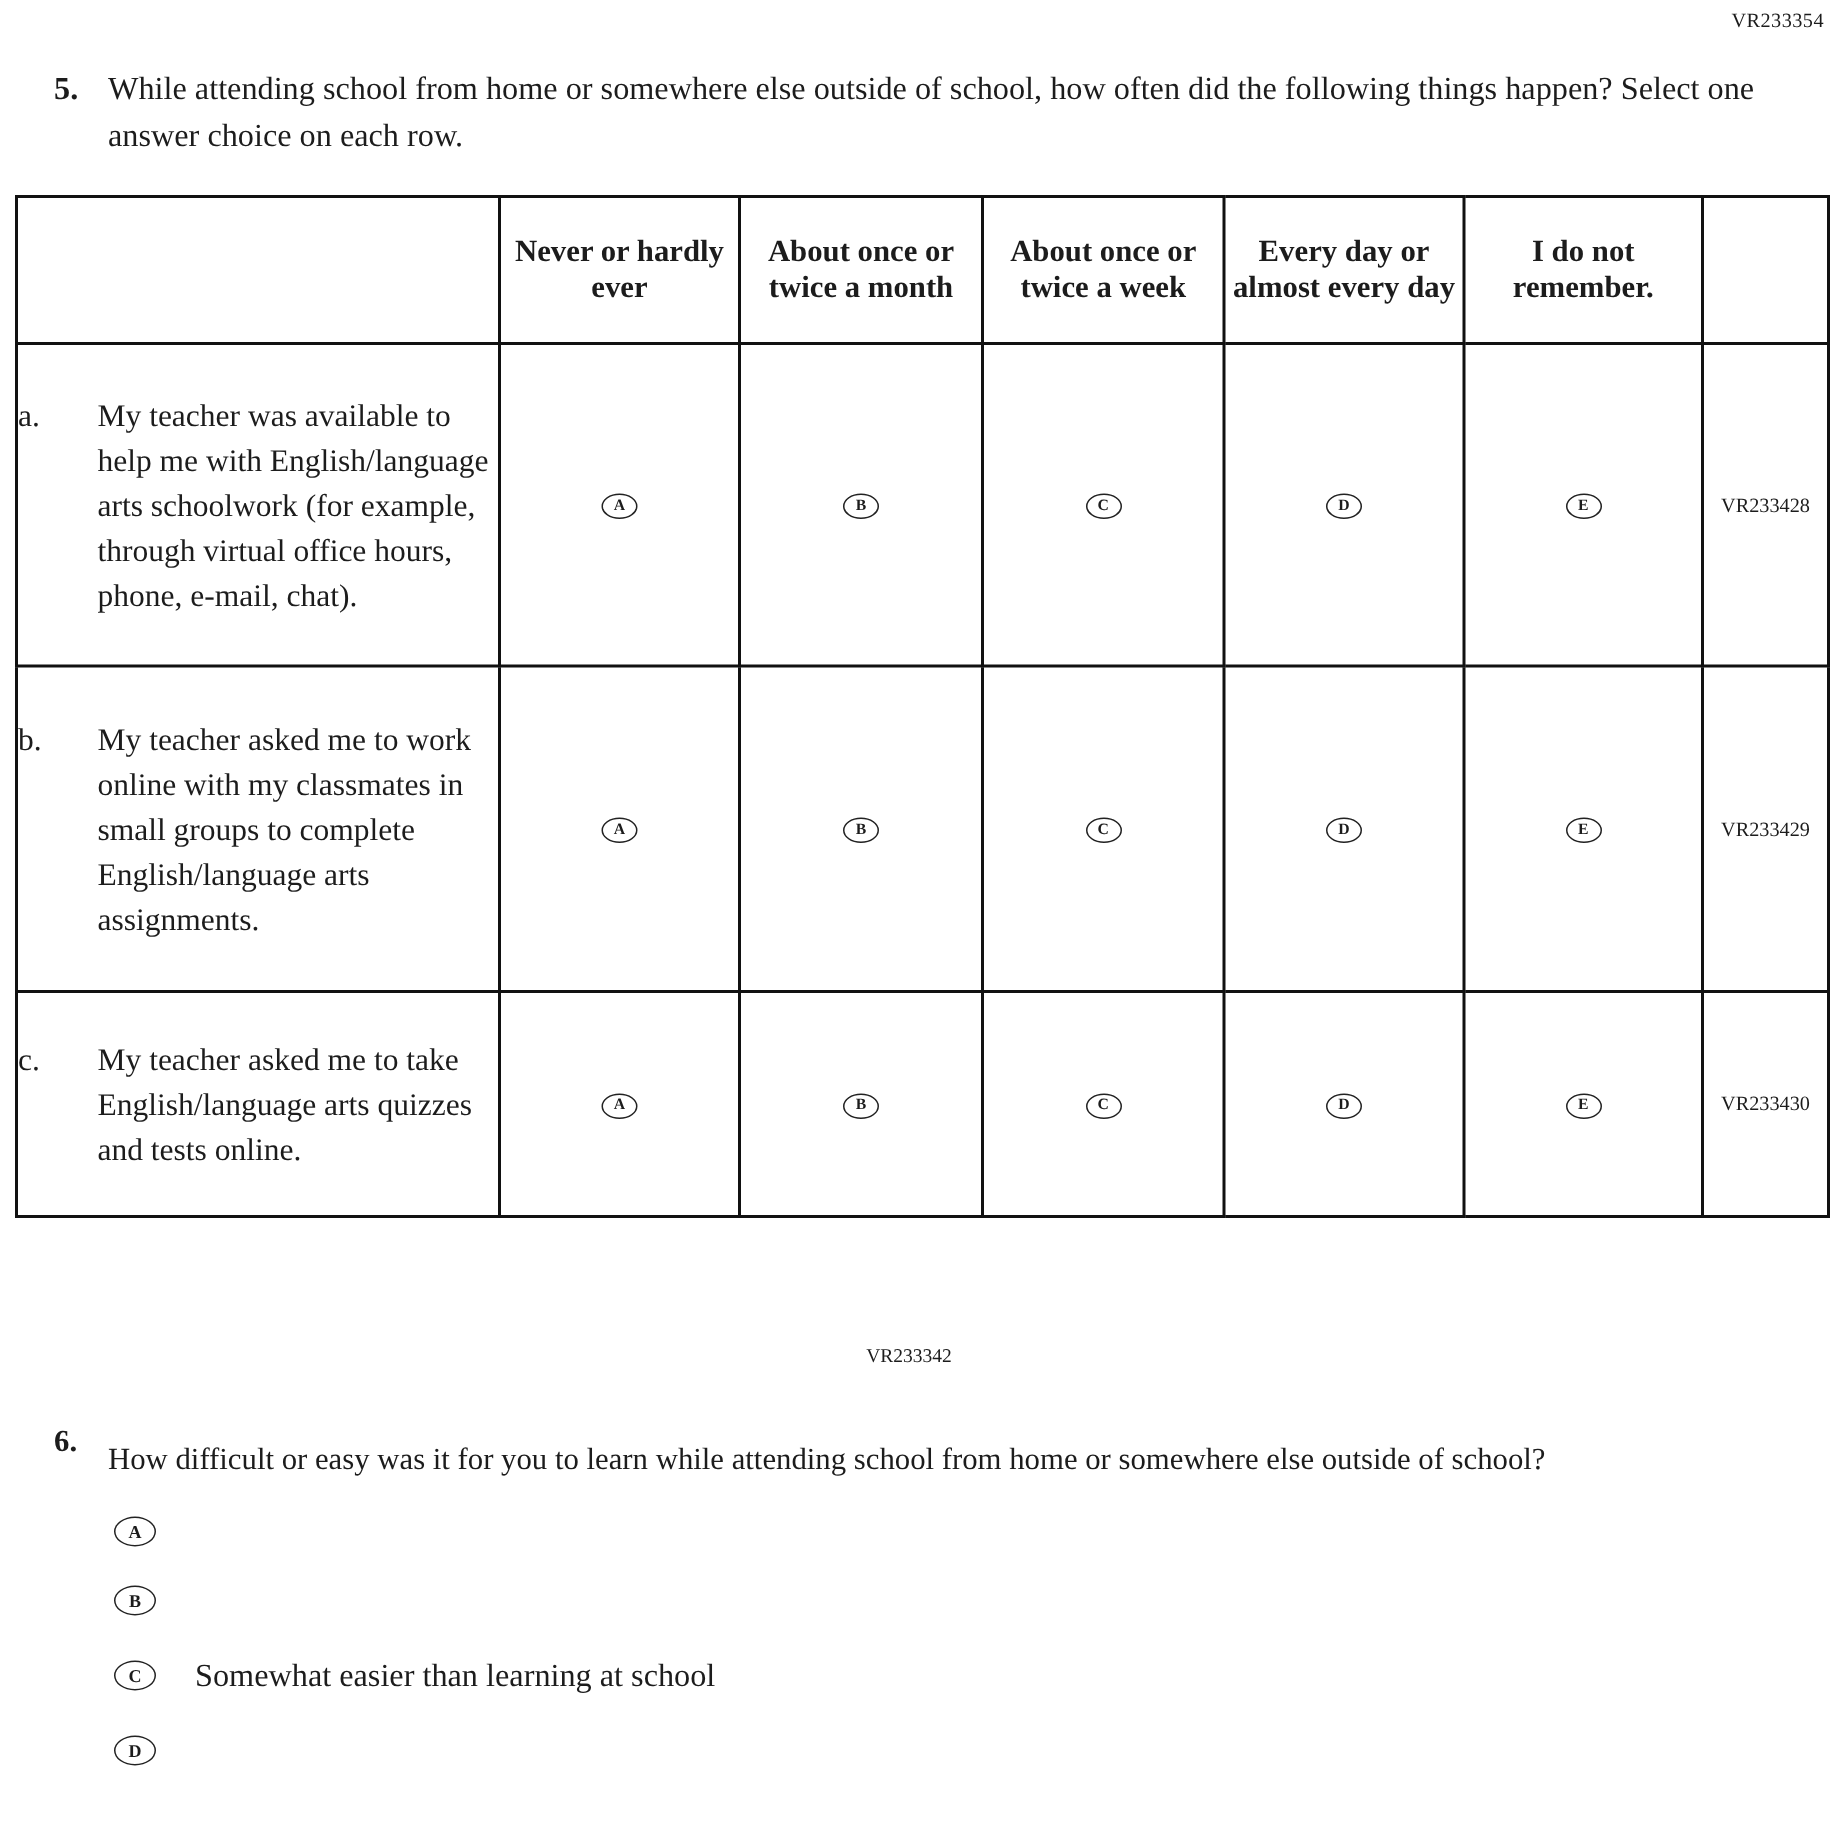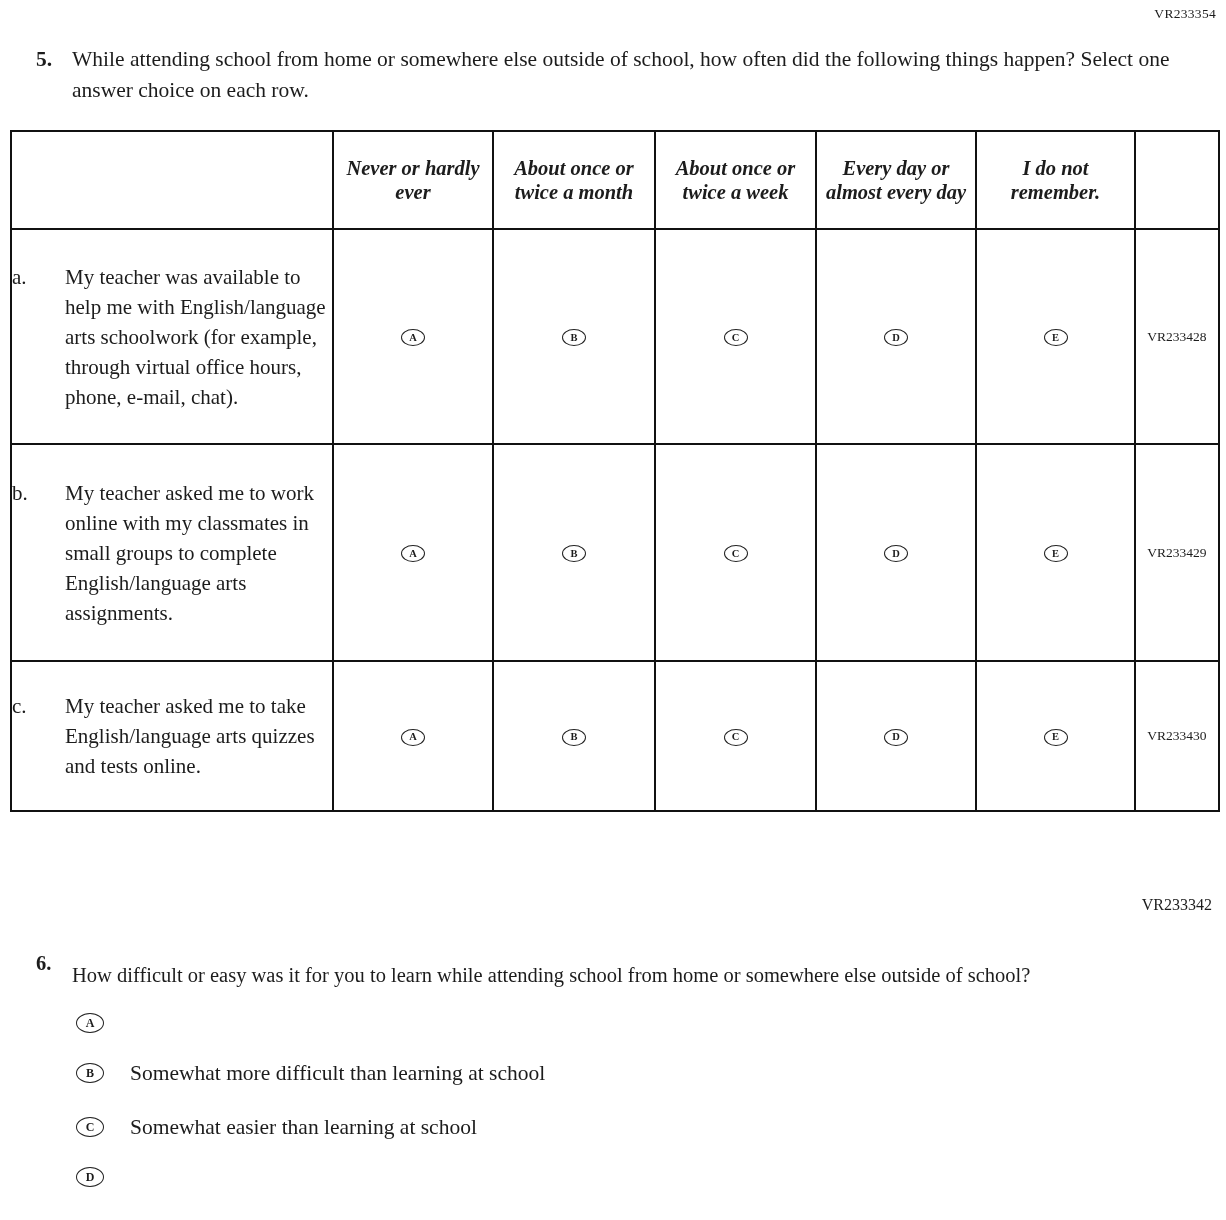--- a/index.html
+++ b/index.html
@@ -55,21 +55,20 @@
     padding: 0;
   }
   th.col-head {
     font-size: 20.5px;
     font-weight: bold;
     line-height: 24px;
     text-align: center;
     height: 96px;
     padding: 4px 12px;
     border-bottom: 6px double #111;
-    font-style: italic;
   }
   th.corner-cell {
     border-bottom: 6px double #111;
   }
   td.vr-cell, th.vr-head {
     border-left: 6px double #111;
     text-align: center;
     font-size: 13.5px;
     padding: 0 2px;
   }
@@ -116,23 +115,23 @@
     cursor: pointer;
     box-sizing: border-box;
   }
   .bubble.big {
     width: 28px;
     height: 20px;
     font-size: 12px;
   }
 
   .mid-code {
-    text-align: right;
+    text-align: center;
     margin: 84px 14px 0 0;
-    font-size: 16px;
+    font-size: 13px;
   }
 
   .q6-block {
     margin: 34px 40px 0 36px;
   }
   .q6-block .q-number { font-size: 20.5px; }
   .q6-block .q-text { font-size: 20.5px; line-height: 31px; margin-top: 12px; }
 
   .options {
     margin: 22px 0 0 76px;
@@ -231,21 +230,20 @@
   <div class="q-number">6.</div>
   <div class="q-text">How difficult or easy was it for you to learn while attending school from home or somewhere else outside of school?</div>
 </div>
 
 <div class="options">
   <div class="option-row">
     <span class="bubble big">A</span>
   </div>
   <div class="option-row">
     <span class="bubble big">B</span>
-    <span class="option-label">Somewhat more difficult than learning at school</span>
   </div>
   <div class="option-row">
     <span class="bubble big">C</span>
     <span class="option-label">Somewhat easier than learning at school</span>
   </div>
   <div class="option-row">
     <span class="bubble big">D</span>
   </div>
 </div>
 

